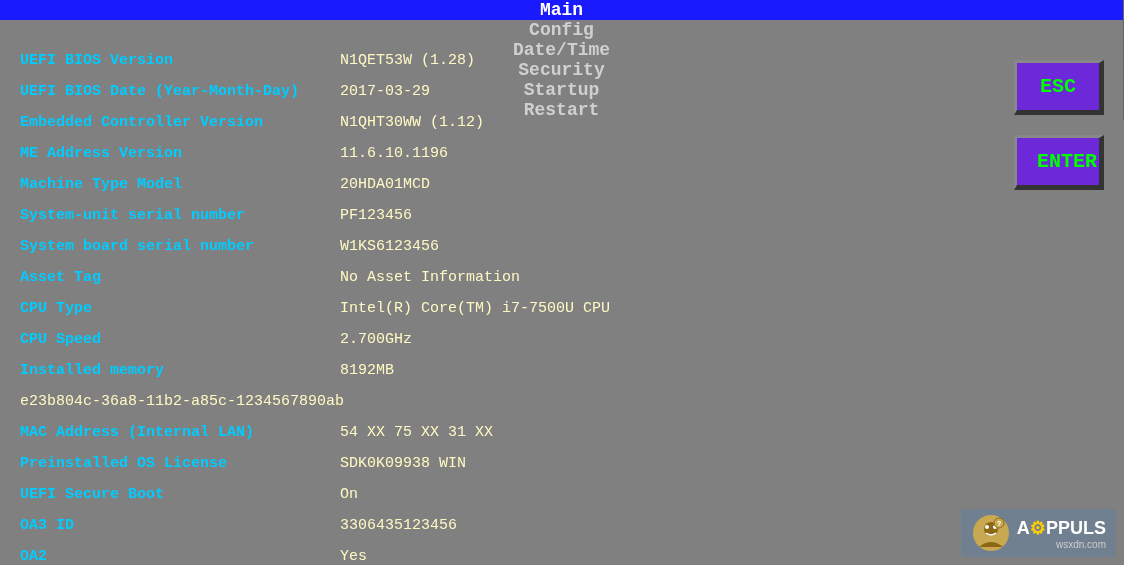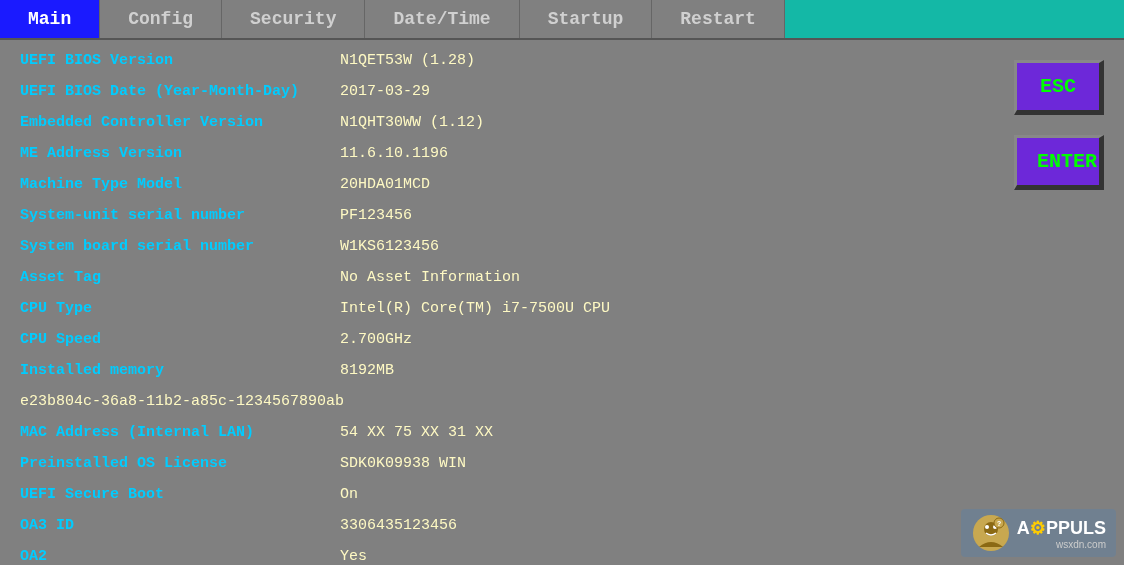--- a/index.html
+++ b/index.html
@@ -6,25 +6,26 @@
     body {
       background: #808080;
       font-family: 'Courier New', monospace;
       width: 1124px;
       height: 565px;
       overflow: hidden;
     }
 
     
     .nav-bar {
-      background: #14b8a6;
+      background: #a21caf;
       display: flex;
       align-items: stretch;
       height: 40px;
       border-bottom: 2px solid #555;
+      flex-direction: column;
     }
     .nav-item {
       display: flex;
       align-items: center;
       justify-content: center;
       padding: 0 28px;
       font-size: 18px;
       font-weight: bold;
       color: #d0d0d0;
       cursor: pointer;
@@ -125,22 +126,22 @@
       display: block;
       text-align: right;
     }
   </style>
 </head>
 <body>
 
 <div class="nav-bar">
 <div class="nav-item active">Main</div>
     <div class="nav-item">Config</div>
+    <div class="nav-item">Date/Time</div>
     <div class="nav-item">Security</div>
-    <div class="nav-item">Date/Time</div>
     <div class="nav-item">Startup</div>
     <div class="nav-item">Restart</div>
   </div>
 
 <div class="content">
   <div class="info-table">
   <div class="info-row">
         <span class="info-label">UEFI BIOS Version</span>
         <span class="info-value">N1QET53W (1.28)</span>
       </div>

